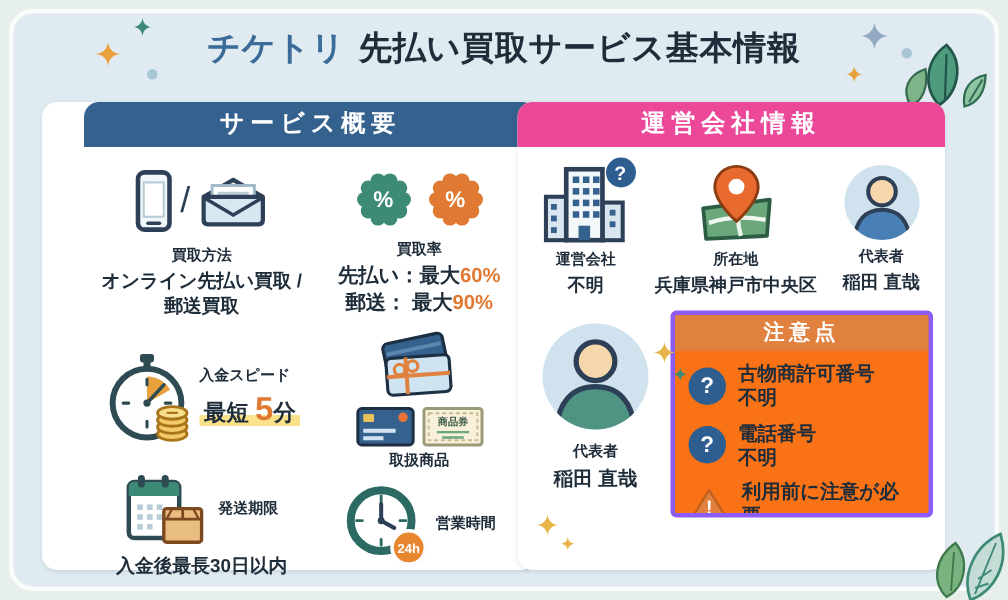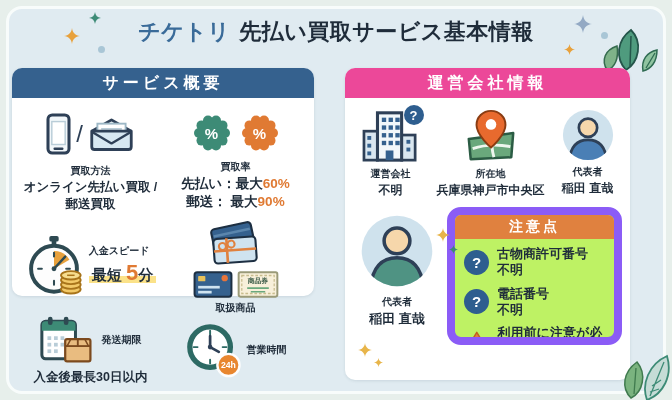--- a/index.html
+++ b/index.html
@@ -15,21 +15,21 @@
   }
   
   .title{
     position:absolute;top:17px;left:0;right:0;text-align:center;
     font-size:22px;font-weight:700;letter-spacing:.5px;z-index:3;
   }
   .title .brand{color:#3a6b99;margin-right:9px;}
   
   .panel{position:absolute;top:68px;background:#fff;border-radius:10px;z-index:2;
     box-shadow:0 1px 3px rgba(40,70,90,.12);}
-  .panel-left{left:12px;width:302px;height:228px;}
+  .panel-left{left:28px;width:302px;height:312px;padding-left:28px;}
   .panel-right{left:345px;width:285px;height:312px;}
   .panel-header{
     height:30px;line-height:30px;text-align:center;color:#fff;
     font-size:16px;font-weight:700;letter-spacing:4px;
     border-radius:10px 10px 0 0;
   }
   .panel-left .panel-header{background:#35618e;}
   .panel-right .panel-header{background:#ec4899;}
   
   .left-body{
@@ -61,22 +61,22 @@
     padding-top:10px;column-gap:2px;
   }
   .rcell{display:flex;flex-direction:column;align-items:center;}
   .rcell .h15{margin-top:4px;}
   .rcell .val{font-size:12px;font-weight:700;margin-top:2px;white-space:nowrap;}
   .right-row2{display:flex;margin-top:8px;padding:0 8px 0 4px;}
   .rep-col{width:96px;display:flex;flex-direction:column;align-items:center;padding-top:6px;}
   .rep-col .h15{margin-top:7px;}
   .rep-col .val{font-size:13px;font-weight:700;margin-top:2px;}
   .caution{
-    flex:1;margin-left:2px;border:8px solid #8b5cf6;border-radius:14px;
-    background:#bef264;overflow:hidden;height:138px;box-sizing:border-box;
+    flex:1;margin-left:2px;border:3px solid #8b5cf6;border-radius:4px;
+    background:#f97316;overflow:hidden;height:138px;box-sizing:border-box;
   }
   .caution-header{background:#e0813f;color:#fff;text-align:center;
     font-size:14px;font-weight:700;letter-spacing:3px;padding:3px 0;}
   .caution-body{padding:7px 9px;display:flex;flex-direction:column;gap:7px;}
   .citem{display:flex;align-items:center;gap:8px;}
   .ctext{font-size:13px;font-weight:700;line-height:1.25;}
   .qcircle{width:25px;height:25px;border-radius:50%;background:#2e5e8f;color:#fff;
     display:flex;align-items:center;justify-content:center;font-size:15px;font-weight:700;flex:0 0 25px;}
   
   .dec{position:absolute;}

